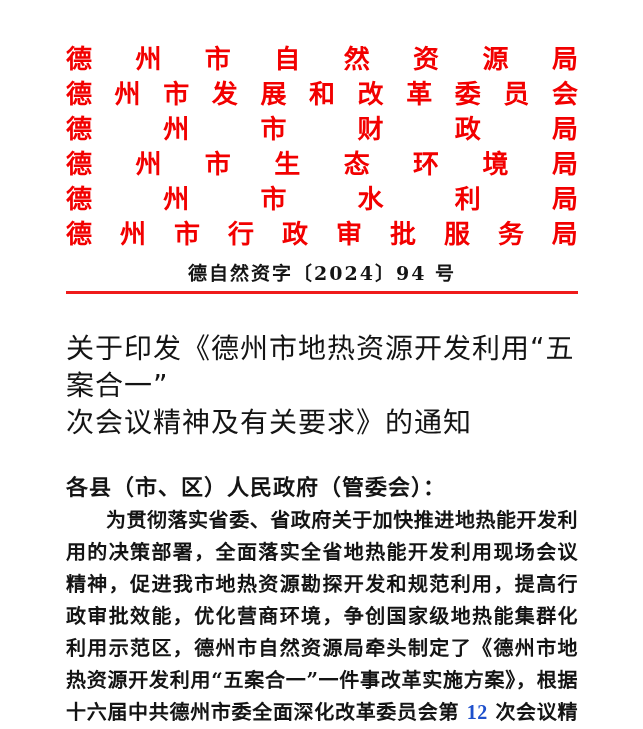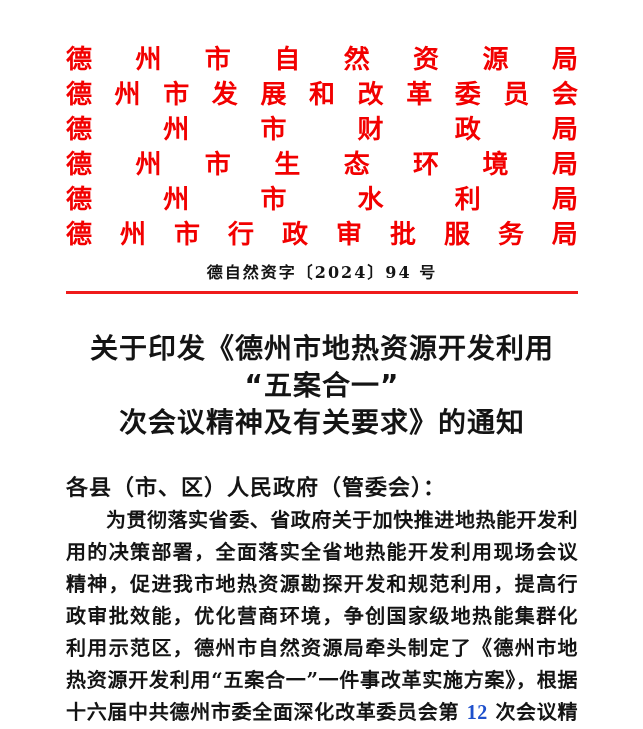--- a/index.html
+++ b/index.html
@@ -34,40 +34,39 @@
     color: var(--header-red);
     font-family: "DejaVu Sans", sans-serif;
     font-weight: 700;
     font-size: 26px;
     line-height: 35px;
   }
   
   .doc-number {
     margin-top: 9px;
     text-align: center;
-    font-size: 16px;
+    font-size: 19px;
     line-height: 24px;
     font-weight: 700;
     letter-spacing: 2px;
   }
   
   .red-divider {
     margin-top: 6px;
     border: none;
     border-top: 3px solid var(--divider-red);
     width: 100%;
   }
   
   .doc-title {
     margin-top: 36px;
-    text-align: center;
     font-family: "DejaVu Sans", sans-serif;
     font-size: 28px;
     line-height: 37px;
-    font-weight: 700;
+    font-weight: 400;
     letter-spacing: 1px;
   }
   .doc-title .title-line { display: block; }
   
   .salutation {
     margin-top: 30px;
     font-size: 22px;
     line-height: 33px;
     font-weight: 700;
     letter-spacing: 1px;

